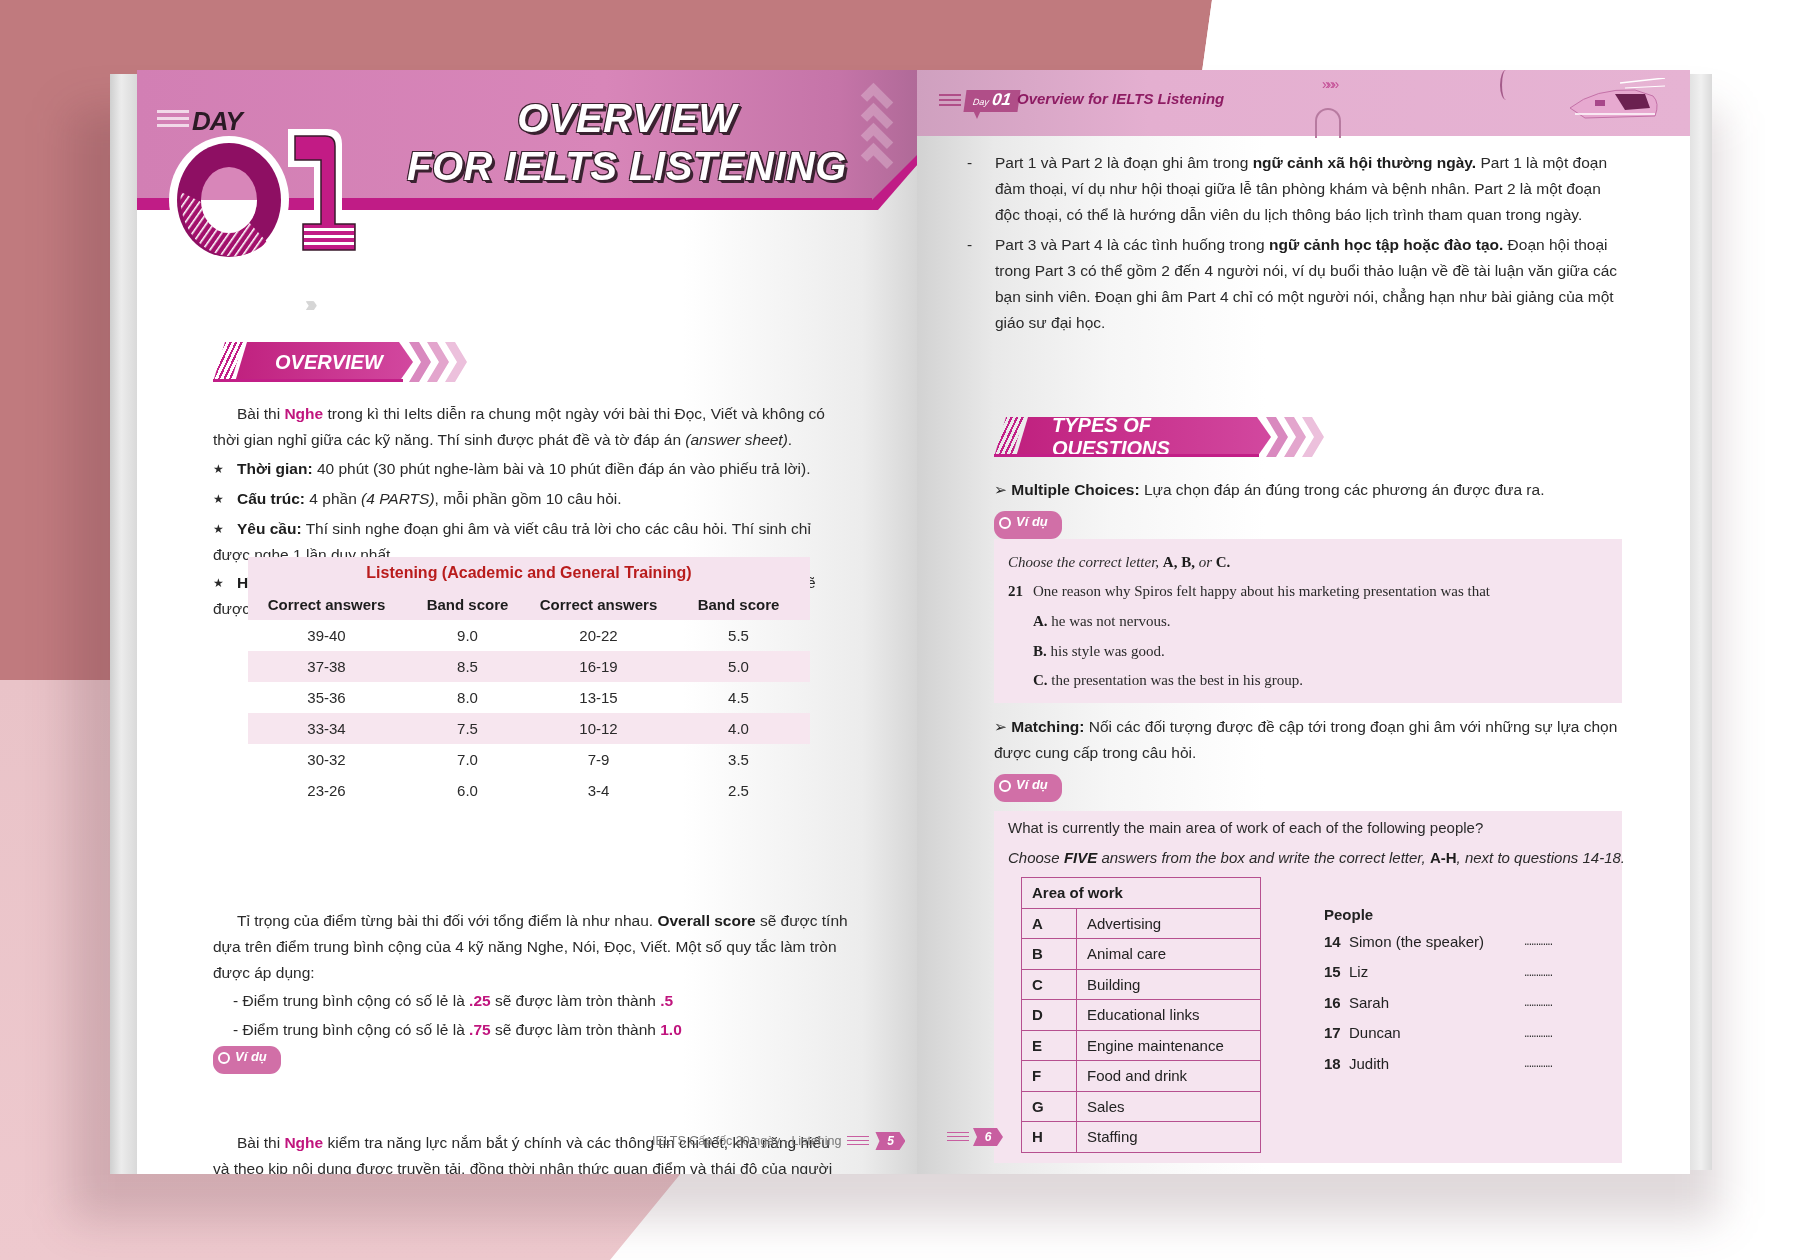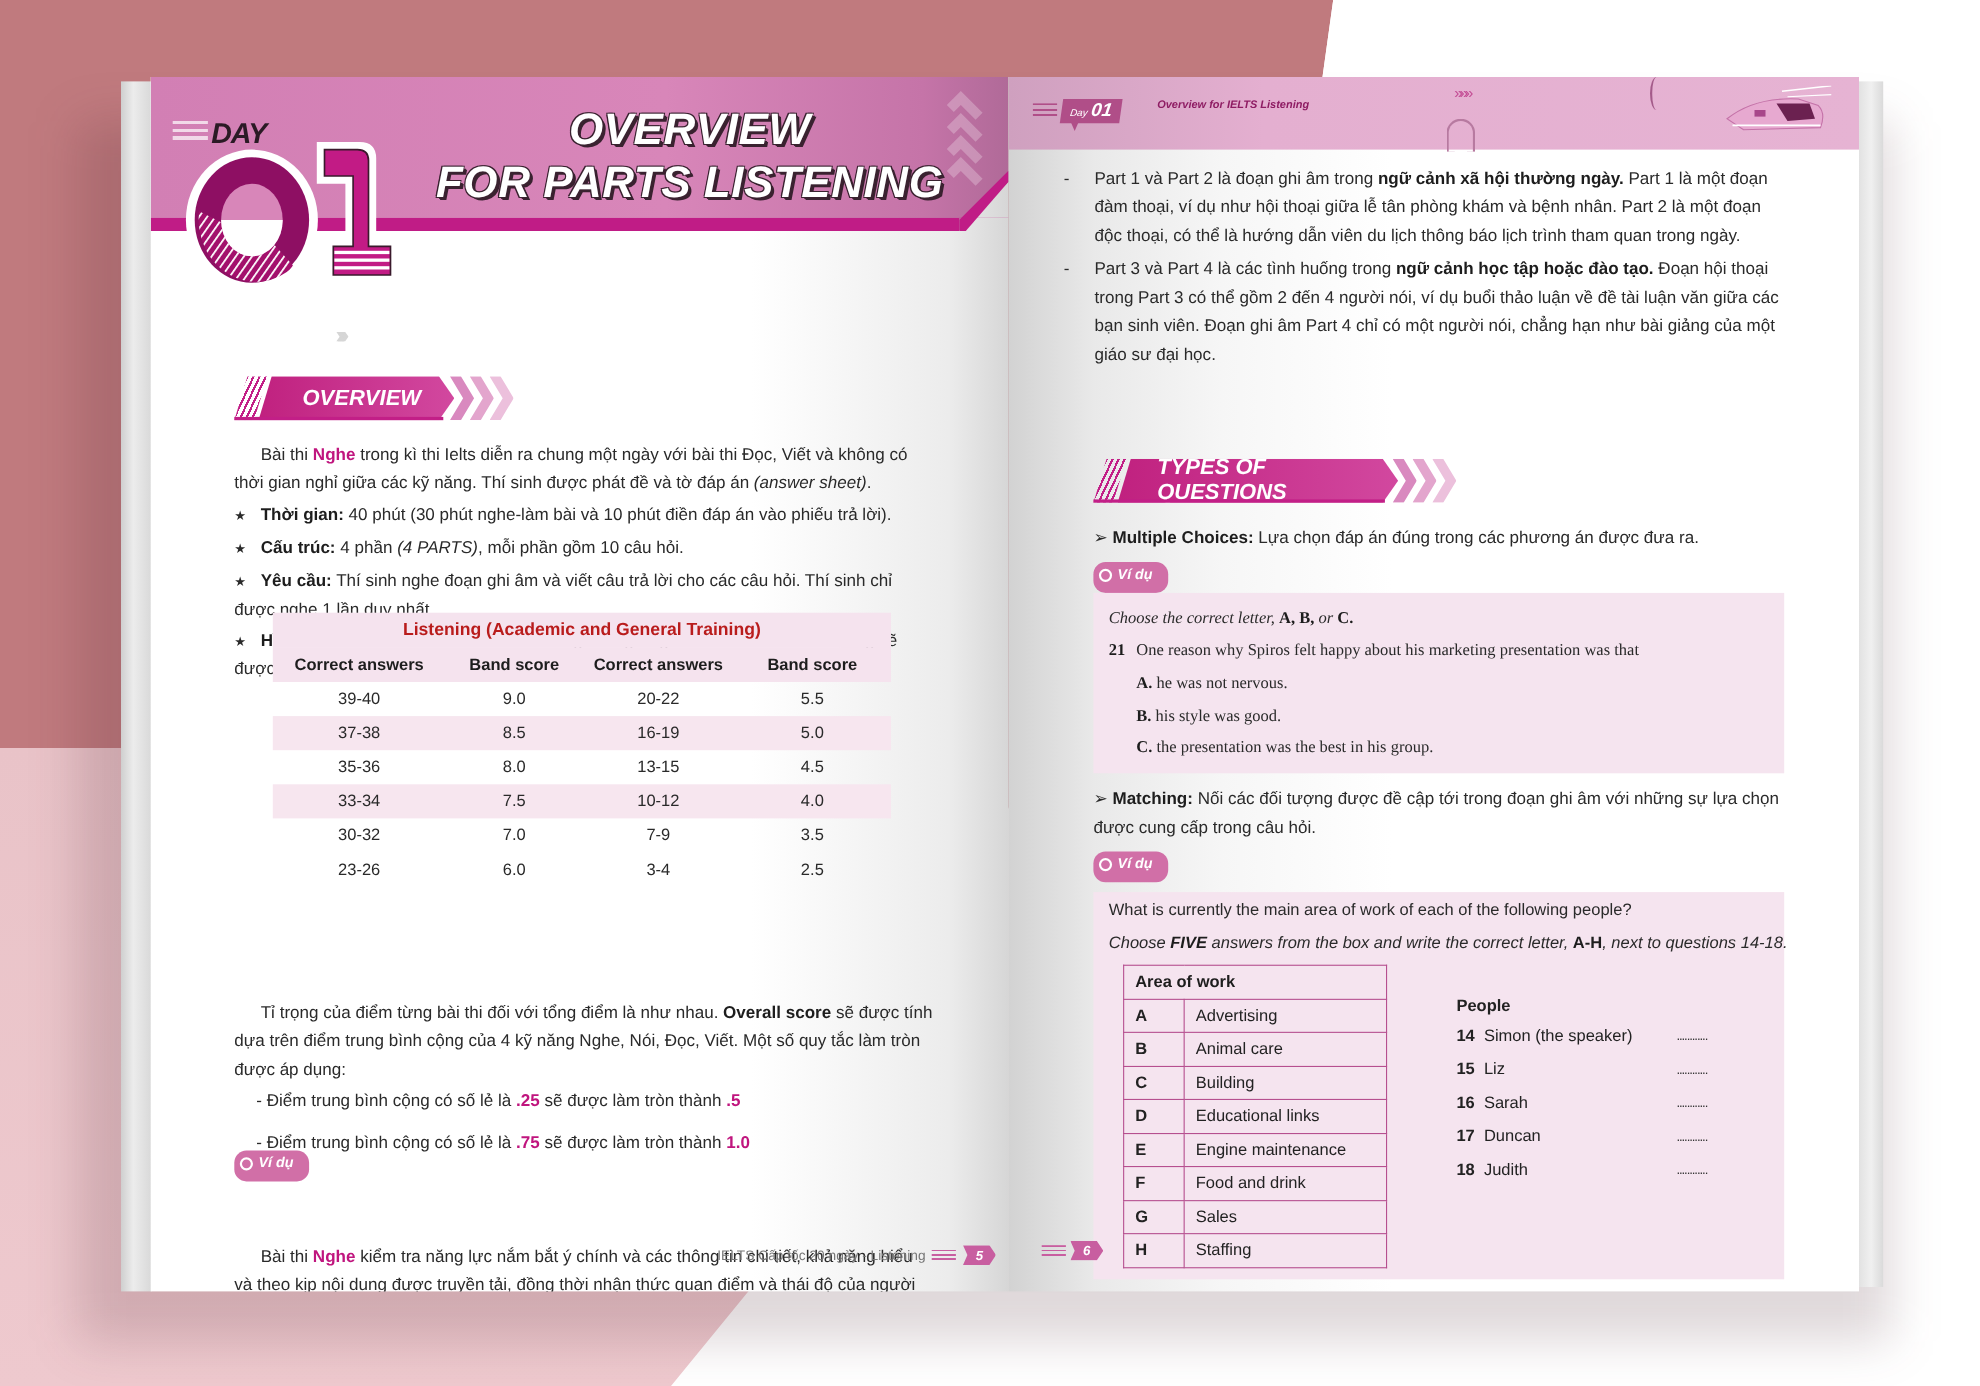--- a/index.html
+++ b/index.html
@@ -203,21 +203,21 @@
   .rh-day strong { font-size: 17px; font-weight: bold; }
   .rh-day-tail {
     position: absolute; left: 56px; top: 40px; width: 0; height: 0;
     border-left: 4px solid transparent; border-right: 4px solid transparent;
     border-top: 9px solid #b04e88;
   }
   .rh-speed { position: absolute; left: 22px; top: 24px; width: 22px; height: 14px;
     background: repeating-linear-gradient(180deg, #b04e88 0 1.5px, transparent 1.5px 5px); }
   .rh-title {
     position: absolute; left: 100px; top: 20px;
-    color: #8e1c63; font-size: 10px; font-weight: bold; font-style: italic; margin-left: 35px;
+    color: #8e1c63; font-size: 15px; font-weight: bold; font-style: italic;
   }
   .rh-arrows { position: absolute; left: 405px; top: 6px; color: #c34c94; font-size: 14px; letter-spacing: -3px; }
   .rh-squiggle { position: absolute; left: 583px; top: 0px; width: 12px; height: 30px;
     border-left: 2px solid #a45b8a; border-radius: 50%; }
   .rh-arc { position: absolute; left: 398px; top: 38px; width: 26px; height: 30px;
     border: 2px solid #b77aa0; border-bottom: none; border-radius: 14px 14px 0 0; }
   .train {
     position: absolute; left: 648px; top: 8px; width: 100px; height: 50px;
   }
 
@@ -292,21 +292,21 @@
     <path d="M4 4 L40 4 Q52 4 52 16 L52 92 L72 92 L72 126 L12 126 L12 92 L30 92 L30 36 L4 36 Z" fill="#ffffff" stroke="#ffffff" stroke-width="6"></path>
     <path d="M8 8 L38 8 Q48 8 48 18 L48 96 L68 96 L68 122 L16 122 L16 96 L34 96 L34 32 L8 32 Z" fill="#c21b85" stroke="#3a1a2c" stroke-width="1.5"></path>
     <rect x="17" y="100" width="50" height="3" fill="#fff"></rect>
     <rect x="17" y="107" width="50" height="3" fill="#fff"></rect>
     <rect x="17" y="114" width="50" height="3" fill="#fff"></rect>
   </svg>
   <div class="logo-arrows">›››››</div>
 
   <div class="left-title">
     <div>OVERVIEW</div>
-    <div>FOR PARTS LISTENING</div>
+    <div>FOR IELTS LISTENING</div>
   </div>
 
   <div class="banner" style="left:76px; top:272px; width:260px;">
     <div class="hatch"></div>
     <div class="body" style="width:178px; padding-left:40px;">OVERVIEW</div>
     <div class="under" style="width:190px;"></div>
     <div class="chev" style="left:196px; background:#d989bf;"></div>
     <div class="chev" style="left:214px; background:#e3a5cd;"></div>
     <div class="chev" style="left:232px; background:#ecc0dc;"></div>
   </div>
@@ -378,21 +378,21 @@
         <span>3-4</span>
         <span>2.5</span>
     </div>
   </div>
 
   <div class="txt indent" style="left:76px; top:838px; width:636px;">
     <span>Tỉ trọng của điểm từng bài thi đối với tổng điểm là như nhau. </span><b>Overall score</b><span> sẽ được tính dựa trên điểm trung bình cộng của 4 kỹ năng Nghe, Nói, Đọc, Viết. Một số quy tắc làm tròn được áp dụng:</span>
   </div>
 
   <div class="txt" style="left:96px; top:918px; width:600px;">
-    <div style="margin-bottom:13px;"><span>- Điểm trung bình cộng có số lẻ là </span><span class="pk">.25</span><span> sẽ được làm tròn thành </span><span class="pk">.5</span></div>
+    <div style="margin-bottom:3px;"><span>- Điểm trung bình cộng có số lẻ là </span><span class="pk">.25</span><span> sẽ được làm tròn thành </span><span class="pk">.5</span></div>
     <div><span>- Điểm trung bình cộng có số lẻ là </span><span class="pk">.75</span><span> sẽ được làm tròn thành </span><span class="pk">1.0</span></div>
   </div>
 
   <div class="vidu" style="left:76px; top:976px;">Ví dụ</div>
 
 
   <div class="txt indent" style="left:76px; top:1060px; width:636px;">
     <span>Bài thi </span><span class="pk">Nghe</span><span> kiểm tra năng lực nắm bắt ý chính và các thông tin chi tiết, khả năng hiểu và theo kịp nội dung được truyền tải, đồng thời nhận thức quan điểm và thái độ của người nói. Cụ thể:</span>
   </div>
 

